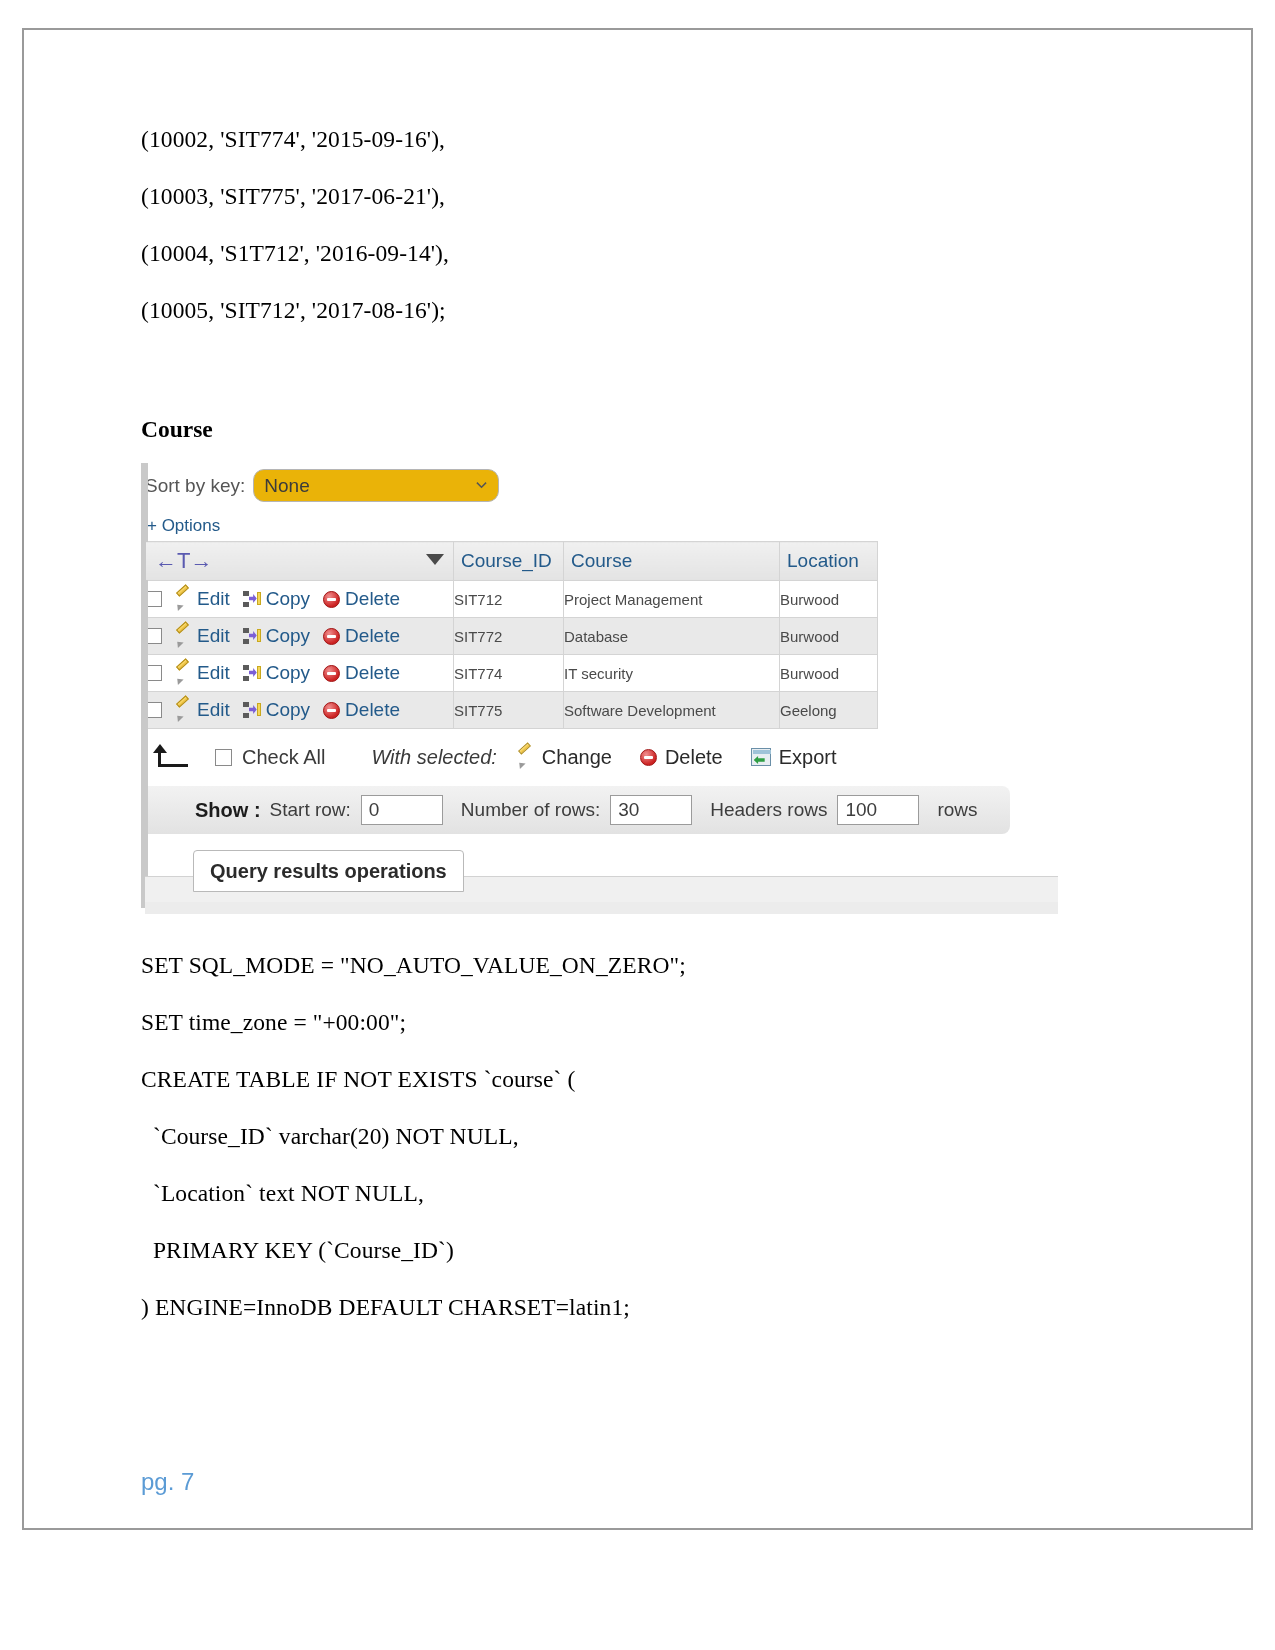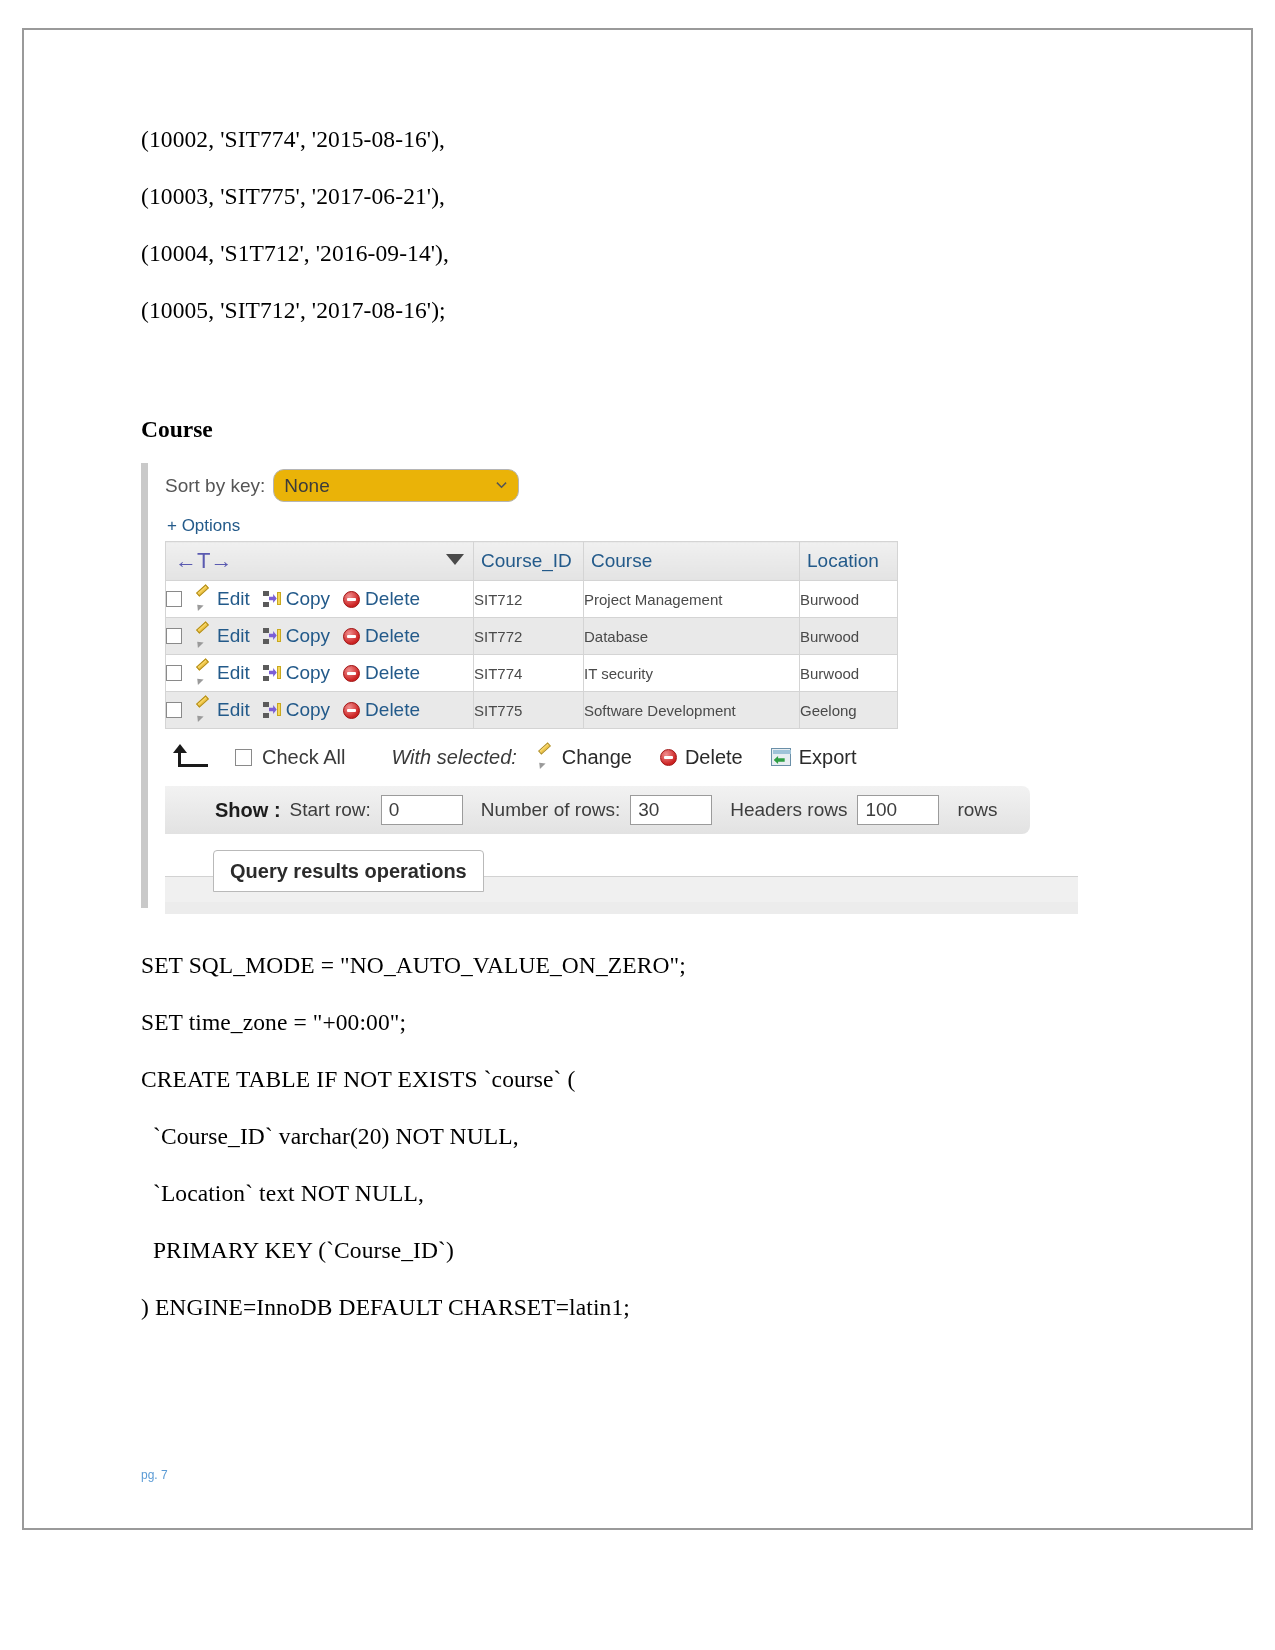--- a/index.html
+++ b/index.html
@@ -65,21 +65,21 @@
   }
   .pma-leftbar {
     position: absolute;
     left: 0;
     top: 0;
     width: 7px;
     height: 100%;
     background: #c9c9c9;
   }
   .pma-inner {
-    margin-left: 24px;
+    margin-left: 4px;
   }
 
   .sortrow {
     display: flex;
     align-items: center;
     padding: 6px 0 2px 0;
   }
   .sortrow-label {
     font-size: 19px;
     color: #555555;
@@ -438,33 +438,33 @@
     height: 12px;
     background: #ececec;
   }
 
   
   .footer {
     position: absolute;
     left: 141px;
     top: 1468px;
     font-family: "Liberation Sans", sans-serif;
-    font-size: 12px;
+    font-size: 24px;
     color: #5b9bd5;
   }
 </style>
 </head>
 <body>
 
 <div class="page">
   <div class="page-border"></div>
 
   <div class="content">
 
-    <div class="doc-line">(10002, 'SIT774', '2015-08-16'),</div>
+    <div class="doc-line">(10002, 'SIT774', '2015-09-16'),</div>
     <div class="doc-line">(10003, 'SIT775', '2017-06-21'),</div>
     <div class="doc-line">(10004, 'S1T712', '2016-09-14'),</div>
     <div class="doc-line">(10005, 'SIT712', '2017-08-16');</div>
 
     <div class="gap-before-heading"></div>
 
     <div class="doc-heading">Course</div>
 
     <div class="pma">
       <div class="pma-leftbar"></div>

